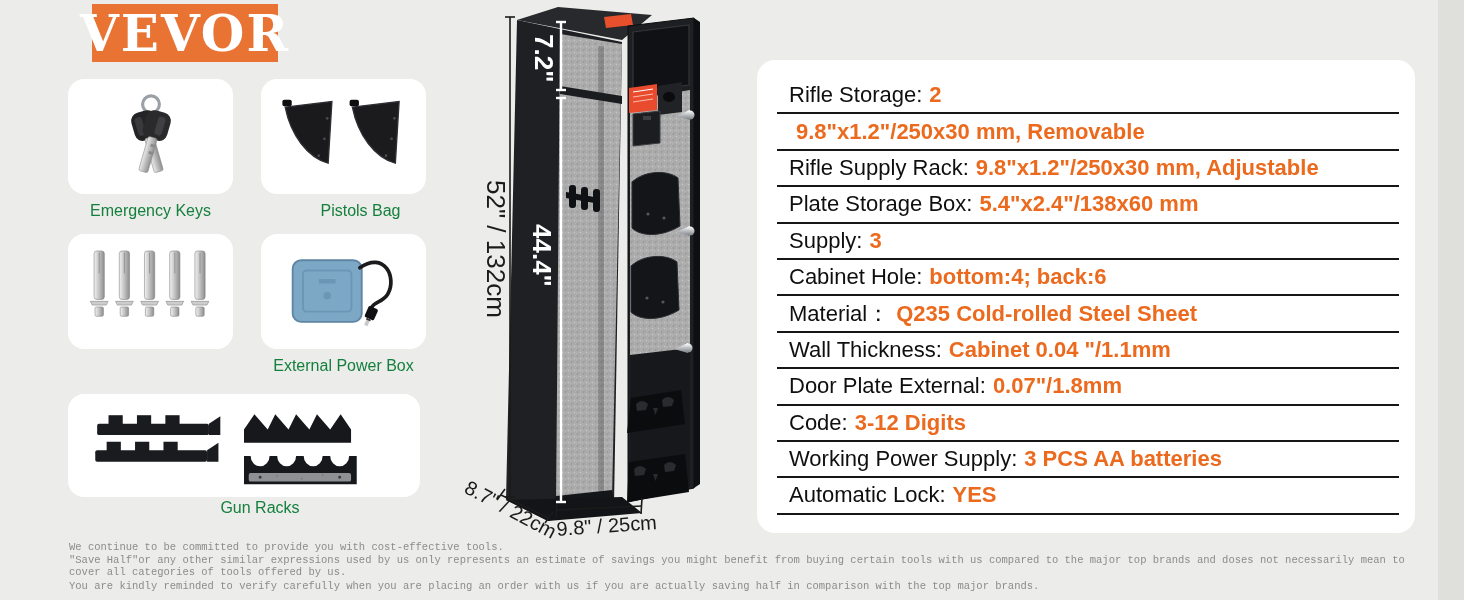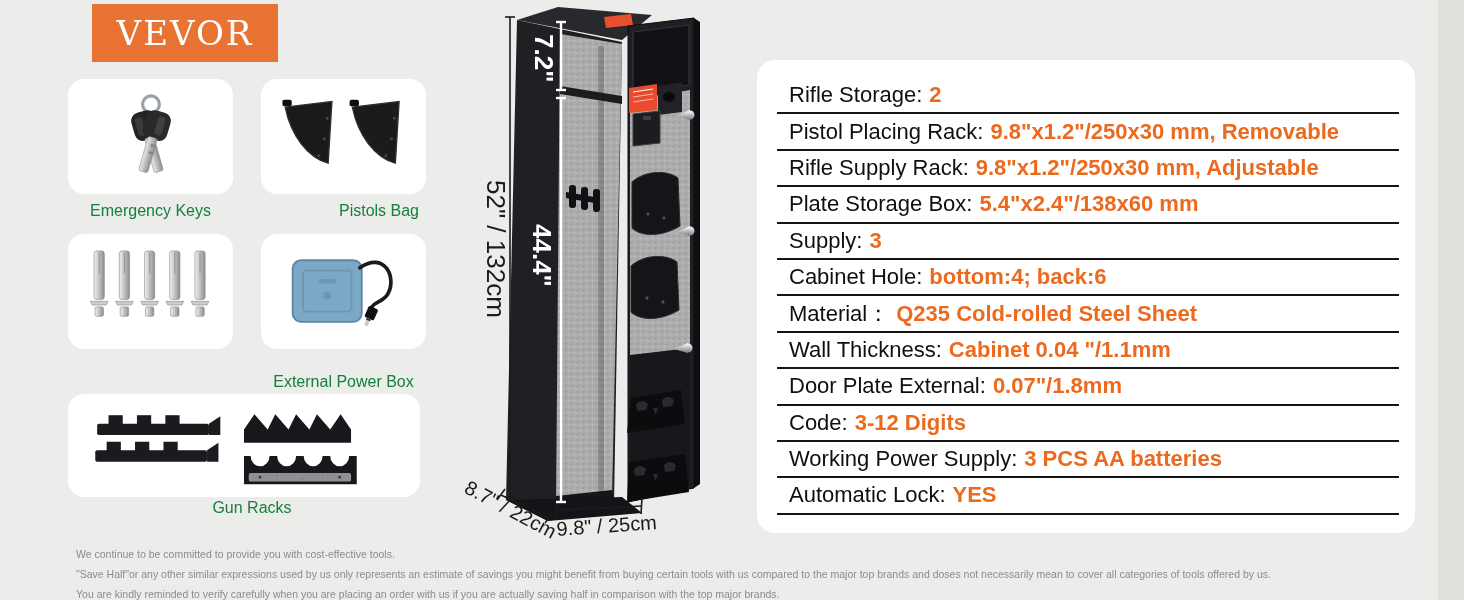--- a/index.html
+++ b/index.html
@@ -5,55 +5,55 @@
   html,body{margin:0;padding:0;background:#cfcfcd;}
   .canvas{
     position:relative;width:1464px;height:600px;overflow:hidden;
     background:#ECECEA;font-family:"Liberation Sans",sans-serif;
   }
   .right-band{position:absolute;right:0;top:0;width:26px;height:600px;background:#DFDFDC;}
   
   .logo{
     position:absolute;left:92px;top:4px;width:186px;height:58px;background:#E97333;
     color:#ffffff;display:flex;align-items:center;justify-content:center;
-    font-family:"DejaVu Serif",serif;font-weight:normal;font-size:34px;letter-spacing:2px;
+    font-family:"DejaVu Serif",serif;font-weight:bold;font-size:50px;letter-spacing:2px;
   }
   
   .card{position:absolute;background:#ffffff;border-radius:16px;
         display:flex;align-items:center;justify-content:center;}
   .card-keys  {left:68px; top:79px; width:165px;height:115px;}
   .card-bags  {left:261px;top:79px; width:165px;height:115px;}
   .card-bolts {left:68px; top:234px;width:165px;height:115px;}
   .card-power {left:261px;top:234px;width:165px;height:115px;}
   .card-racks {left:68px; top:394px;width:352px;height:103px;}
   .card-label{position:absolute;text-align:center;font-size:16px;color:#15803d;}
   .lbl-keys {left:68px; top:202px;width:165px;}
-  .lbl-bags {left:254px;top:202px;width:165px;text-align:right;}
+  .lbl-bags {left:278px;top:202px;width:165px;}
   .lbl-bolts{left:68px; top:357px;width:165px;margin-top:42px;}
-  .lbl-power{left:261px;top:357px;width:165px;margin-top:16px;}
-  .lbl-racks{left:76px; top:499px;width:352px;}
+  .lbl-power{left:261px;top:357px;width:165px;}
+  .lbl-racks{left:84px; top:499px;width:352px;}
   
   .safe-svg{position:absolute;left:440px;top:0;width:300px;height:600px;}
   
   .spec-panel{
     position:absolute;left:757px;top:60px;width:658px;height:473px;background:#ffffff;
     border-radius:18px;box-sizing:border-box;padding:18px 16px 0 20px;
   }
   .spec-row{
     height:36.4px;box-sizing:border-box;border-bottom:2px solid #161616;
     display:flex;align-items:center;padding-left:12px;font-size:22px;white-space:nowrap;
   }
   .spec-label{color:#0f0f0f;}
   .spec-value{color:#EB6A1E;font-weight:bold;margin-left:7px;}
   
   .disclaimer{
     position:absolute;left:68px;top:540px;width:1350px;
     font-size:10.5px;line-height:12.2px;color:#8C8C8C;
   }
-  .disclaimer p{margin:8px;}
+  .disclaimer p{margin:1px;font-family:Liberation Mono, monospace;}
 </style>
 </head>
 <body>
 
 <div class="canvas">
   <div class="right-band"></div>
 
   <div class="logo">
     <span>VEVOR</span>
   </div>
@@ -302,21 +302,20 @@
     <text transform="translate(463,492) rotate(28)" font-size="20" fill="#1b1b1b">8.7" / 22cm</text>
     <text transform="translate(557,536) rotate(-4)" font-size="20" fill="#1b1b1b">9.8" / 25cm</text>
   </svg>
 
   <div class="spec-panel">
     <div class="spec-row">
       <span class="spec-label">Rifle Storage:</span>
       <span class="spec-value">2</span>
     </div>
     <div class="spec-row">
-      <span class="spec-label">Pistol Placing Rack:</span>
       <span class="spec-value">9.8"x1.2"/250x30 mm, Removable</span>
     </div>
     <div class="spec-row">
       <span class="spec-label">Rifle Supply Rack:</span>
       <span class="spec-value">9.8"x1.2"/250x30 mm, Adjustable</span>
     </div>
     <div class="spec-row">
       <span class="spec-label">Plate Storage Box:</span>
       <span class="spec-value">5.4"x2.4"/138x60 mm</span>
     </div>

